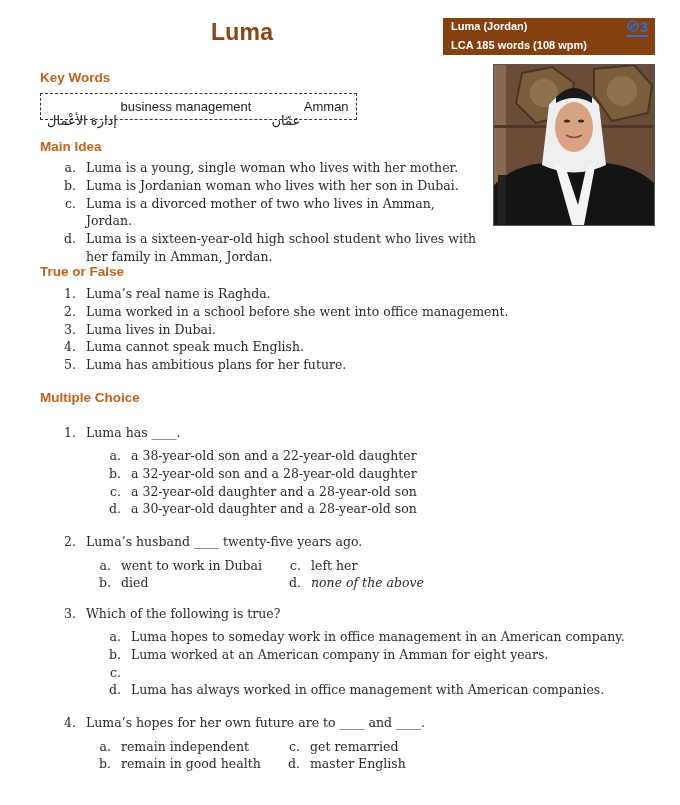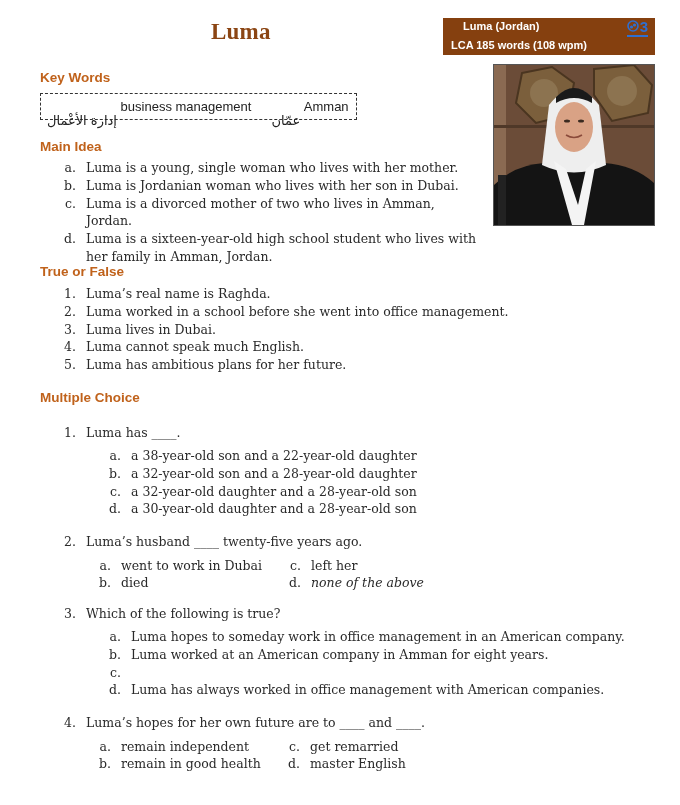--- a/index.html
+++ b/index.html
@@ -3,29 +3,29 @@
   <meta charset="utf-8">
   <style>
     html, body { margin: 0; padding: 0; background: #ffffff; }
     body {
       width: 680px; height: 805px; position: relative; overflow: hidden;
       font-family: "DejaVu Serif", "Liberation Serif", serif;
       color: #2a2a2a;
     }
     .title {
       position: absolute; left: 211px; top: 19px;
-      font-family: Liberation Serif, serif; font-weight: bold;
+      font-family: Liberation Sans, sans-serif; font-weight: bold;
       font-size: 23px; color: #8b4513; letter-spacing: 0.2px;
     }
     .infobox {
       position: absolute; left: 443px; top: 18px; width: 212px; height: 37px;
       background: #85400f; color: #ffffff;
       font-family: "Liberation Sans", sans-serif; font-weight: bold; font-size: 11px;
     }
-    .infobox .l1 { position: absolute; left: 20px; top: 2px; }
+    .infobox .l1 { position: absolute; left: 8px; top: 2px; }
     .infobox .l2 { position: absolute; left: 8px; top: 21px; }
     .infobox .audio {
       position: absolute; right: 7px; top: 1px; color: #2e6fd0;
       font-size: 15px; font-weight: bold; border-bottom: 2px solid #2e6fd0;
       line-height: 16px; display: flex; align-items: center; gap: 1px;
     }
     .infobox .audio svg { width: 12px; height: 12px; }
     .heading {
       position: absolute; left: 40px;
       font-family: "Liberation Sans", sans-serif; font-weight: bold;

